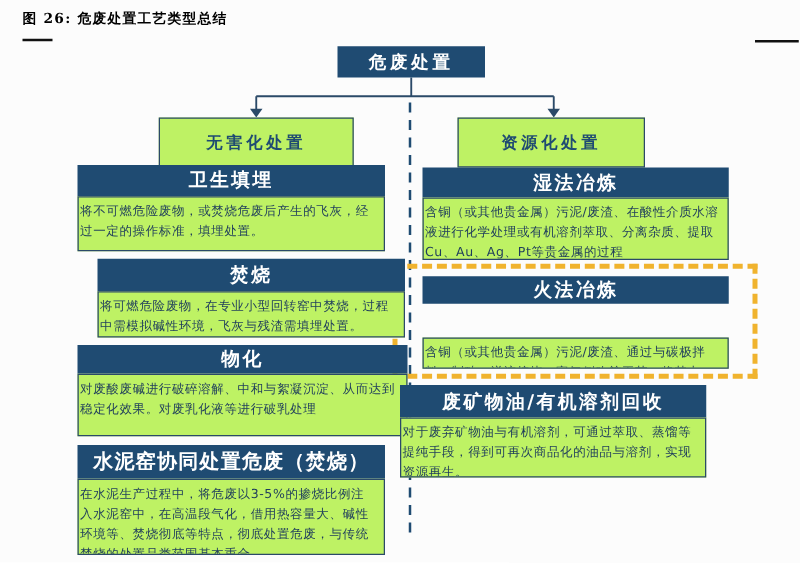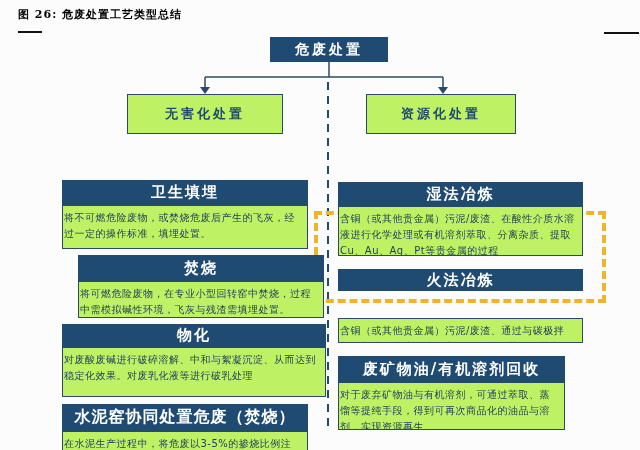--- a/index.html
+++ b/index.html
@@ -33,21 +33,21 @@
     background:var(--navy);color:#fff;font-weight:bold;font-size:14px;
     display:flex;align-items:center;justify-content:center;letter-spacing:3px;
   }
   .branch-box{
     position:absolute;top:94px;height:40px;background:#bef264;
     border:1px solid var(--line);color:var(--navy);font-weight:bold;font-size:13px;
     display:flex;align-items:center;justify-content:center;letter-spacing:3px;
   }
   .branch-left{left:127px;width:156px;}
   .branch-right{left:366px;width:150px;}
-  .group{position:absolute;display:flex;flex-direction:column;margin-top:48px;}
+  .group{position:absolute;display:flex;flex-direction:column;}
   .group-header{
     background:var(--navy);color:#fff;font-weight:bold;font-size:15px;
     display:flex;align-items:center;justify-content:center;letter-spacing:2px;
     flex:0 0 auto;
   }
   .group-desc{
     background:#bef264;border:1px solid var(--line);color:var(--desc-text);
     font-size:10px;line-height:1.6;padding:4px 6px 2px 1px;
     letter-spacing:0.5px;flex:1 1 auto;overflow:hidden;
   }
@@ -111,18 +111,18 @@
   <div class="group" style="left:338px;top:134px;width:245px;height:74px;">
     <div class="group-header" style="height:24px;">湿法冶炼</div>
     <div class="group-desc">含铜（或其他贵金属）污泥/废渣、在酸性介质水溶液进行化学处理或有机溶剂萃取、分离杂质、提取Cu、Au、Ag、Pt等贵金属的过程</div>
   </div>
 
   <div class="group" style="left:338px;top:221px;width:245px;height:74px;gap:27px;">
     <div class="group-header" style="height:22px;">火法冶炼</div>
     <div class="group-desc">含铜（或其他贵金属）污泥/废渣、通过与碳极拌料、制砖、逆流焙烧、富氧侧吹等工艺、将其中Cu、Au、Ag、Pt等重金属冶炼为粗铜单质的过程</div>
   </div>
 
-  <div class="group" style="left:338px;top:308px;width:227px;height:74px;">
+  <div class="group" style="left:320px;top:308px;width:245px;height:74px;">
     <div class="group-header" style="height:26px;">废矿物油/有机溶剂回收</div>
     <div class="group-desc">对于废弃矿物油与有机溶剂，可通过萃取、蒸馏等提纯手段，得到可再次商品化的油品与溶剂，实现资源再生。</div>
   </div>
 
 </div>
 
 </body></html>

